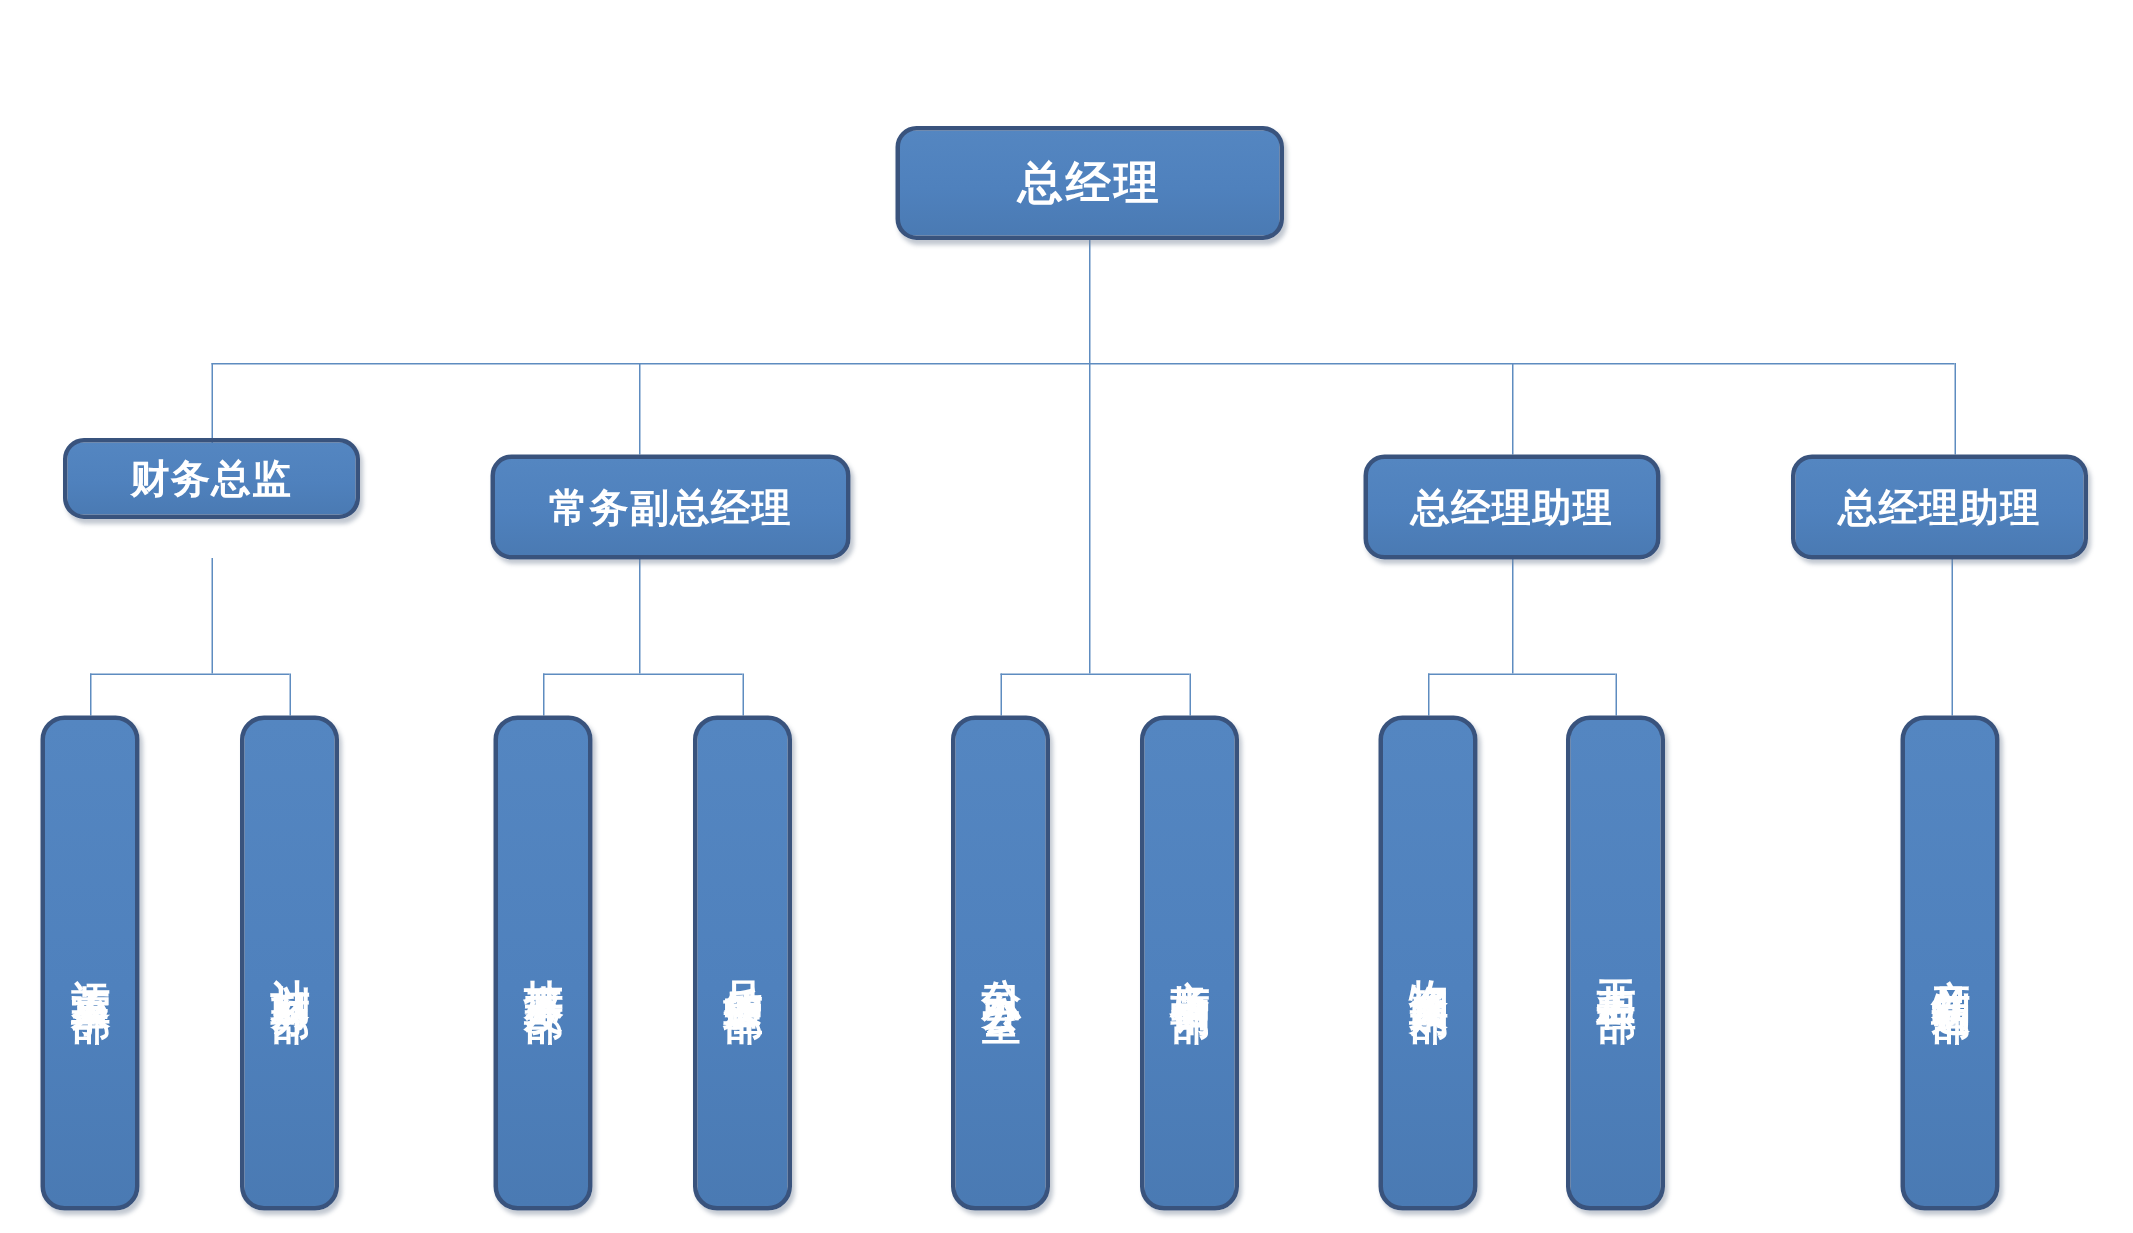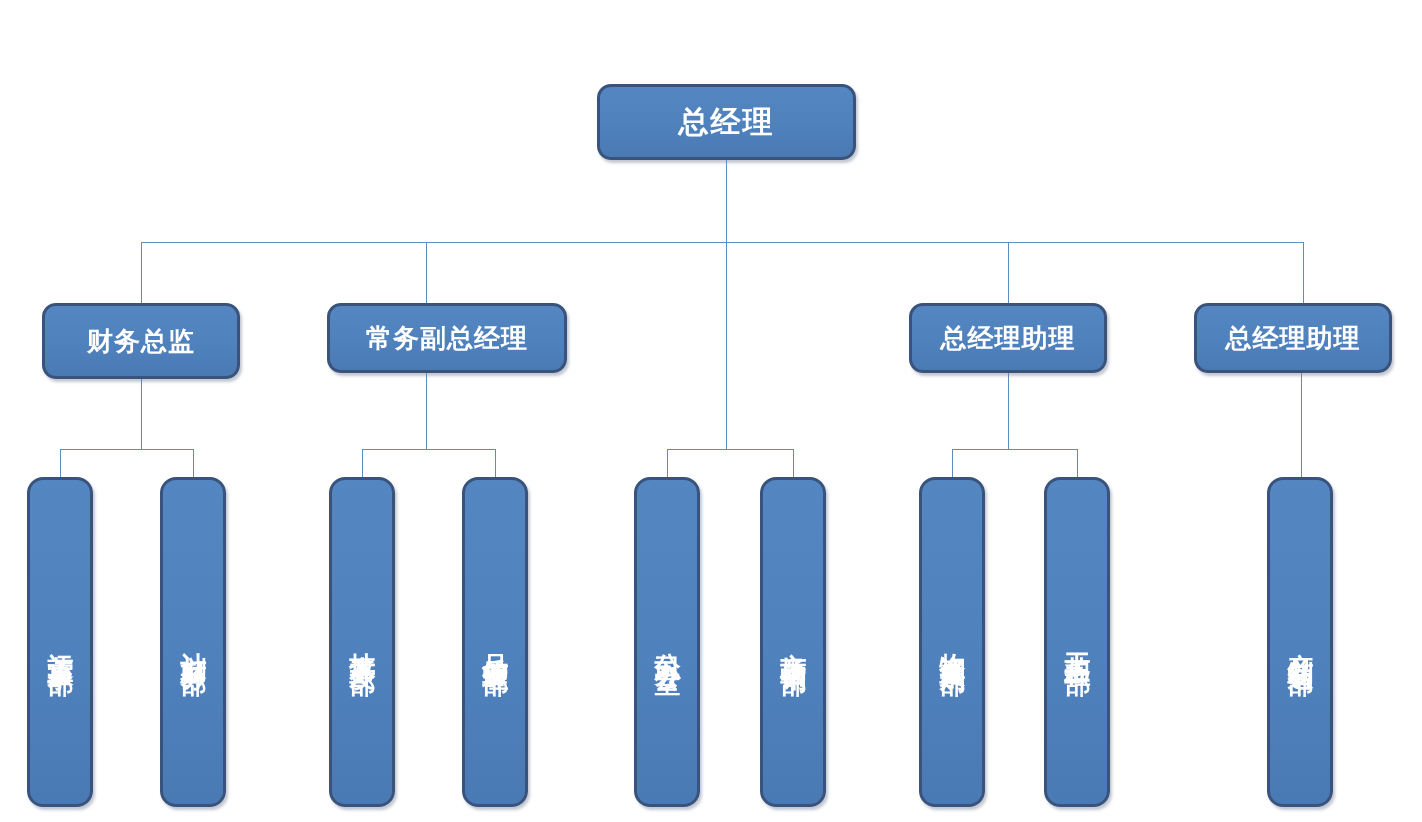--- a/index.html
+++ b/index.html
@@ -72,21 +72,21 @@
   <div class="line hline" style="left:952px;top:449px;width:125px;"></div>
   <div class="line vline" style="left:952px;top:449px;height:28px;"></div>
   <div class="line vline" style="left:1077px;top:449px;height:28px;"></div>
 
   <div class="line vline" style="left:1301px;top:372px;height:105px;"></div>
 
   <div class="node lvl1" style="left:597px;top:84px;width:259px;height:76px;">
     <span>总经理</span>
   </div>
 
-  <div class="node lvl2" style="left:42px;top:303px;width:198px;height:76px;">
+  <div class="node lvl2" style="left:42px;top:292px;width:198px;height:54px;">
     <span>财务总监</span>
   </div>
   <div class="node lvl2" style="left:327px;top:303px;width:240px;height:70px;">
     <span>常务副总经理</span>
   </div>
   <div class="node lvl2" style="left:909px;top:303px;width:198px;height:70px;">
     <span>总经理助理</span>
   </div>
   <div class="node lvl2" style="left:1194px;top:303px;width:198px;height:70px;">
     <span>总经理助理</span>

